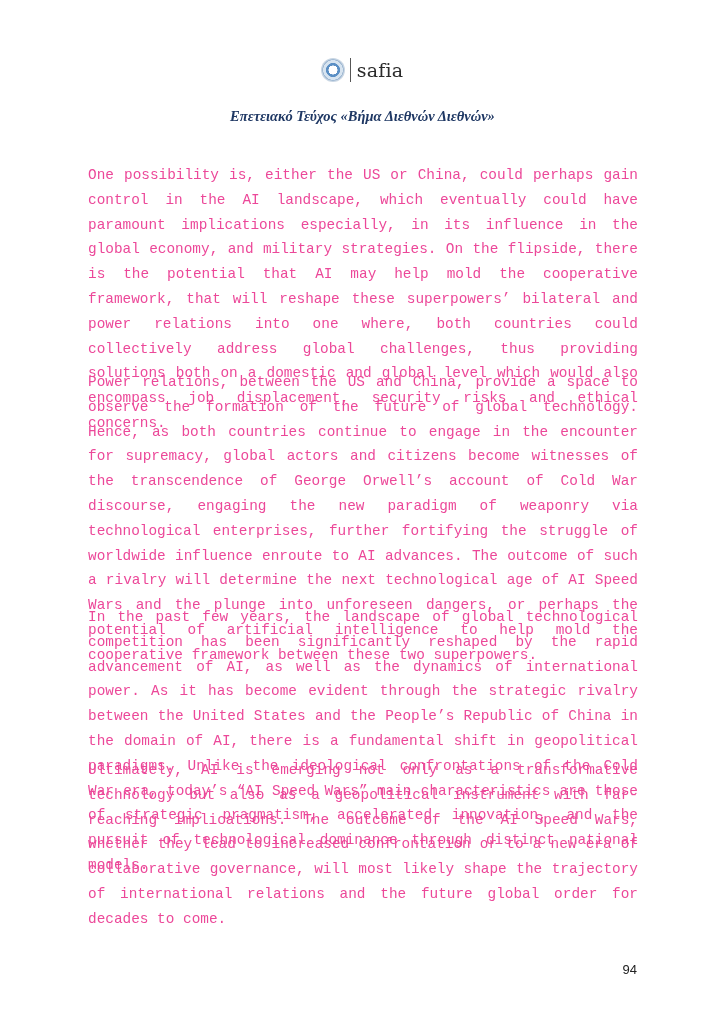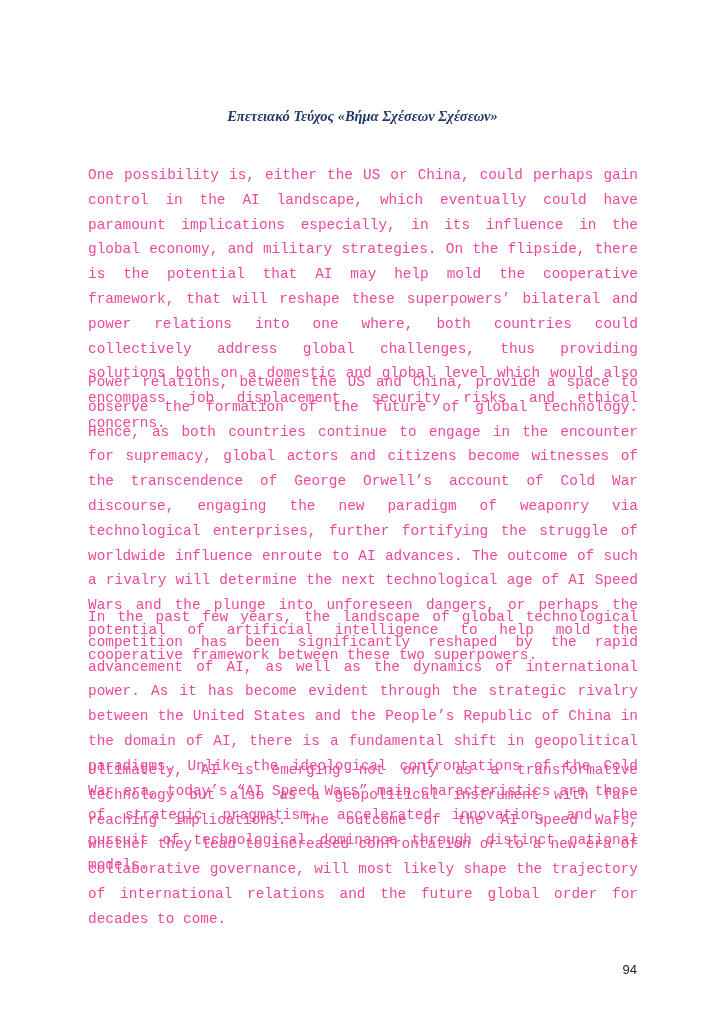--- a/index.html
+++ b/index.html
@@ -16,22 +16,29 @@
     .p1 { top: 163px; }
     .p2 { top: 370px; }
     .p3 { top: 605px; }
     .p4 { top: 749px; margin-top: 9px; }
     .page-number { position: absolute; top: 962px; right: 88px; font-family: "Liberation Sans", sans-serif; font-size: 13px; color: #222; text-align: right; }
   </style>
 </head>
 <body>
 
 <div class="page">
+  <div class="header-logo">
+    <div class="logo-wrap">
+      <span class="logo-emblem"></span>
+      <span class="logo-divider"></span>
+      <span class="logo-text">safia</span>
+    </div>
+  </div>
 
-  <div class="issue-title">Επετειακό Τεύχος «Βήμα Σχέσεων Σχέσεων»</div>
+  <div class="issue-title">Επετειακό Τεύχος «Βήμα Διεθνών Διεθνών»</div>
 
   <div class="body-text p1">
     <p>One possibility is, either the US or China, could perhaps gain control in the AI landscape, which eventually could have paramount implications especially, in its influence in the global economy, and military strategies. On the flipside, there is the potential that AI may help mold the cooperative framework, that will reshape these superpowers’ bilateral and power relations into one where, both countries could collectively address global challenges, thus providing solutions both on a domestic and global level which would also encompass job displacement, security risks and ethical concerns.</p>
   </div>
   <div class="body-text p2">
     <p>Power relations, between the US and China, provide a space to observe the formation of the future of global technology. Hence, as both countries continue to engage in the encounter for supremacy, global actors and citizens become witnesses of the transcendence of George Orwell’s account of Cold War discourse, engaging the new paradigm of weaponry via technological enterprises, further fortifying the struggle of worldwide influence enroute to AI advances. The outcome of such a rivalry will determine the next technological age of AI Speed Wars and the plunge into unforeseen dangers, or perhaps the potential of artificial intelligence to help mold the cooperative framework between these two superpowers.</p>
   </div>
   <div class="body-text p3">
     <p>In the past few years, the landscape of global technological competition has been significantly reshaped by the rapid advancement of AI, as well as the dynamics of international power. As it has become evident through the strategic rivalry between the United States and the People’s Republic of China in the domain of AI, there is a fundamental shift in geopolitical paradigms. Unlike the ideological confrontations of the Cold War era, today’s “AI Speed Wars” main characteristics are those of strategic pragmatism, accelerated innovation, and the pursuit of technological dominance through distinct national models.</p>
   </div>

